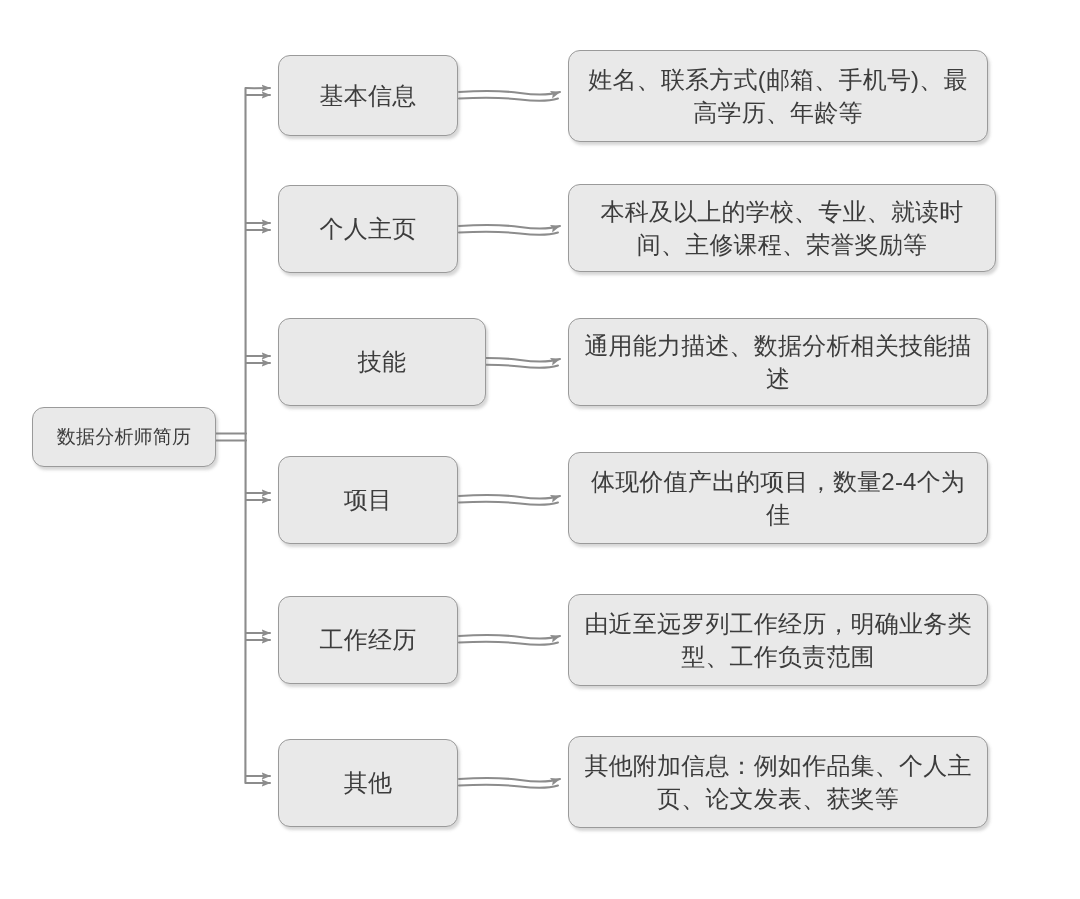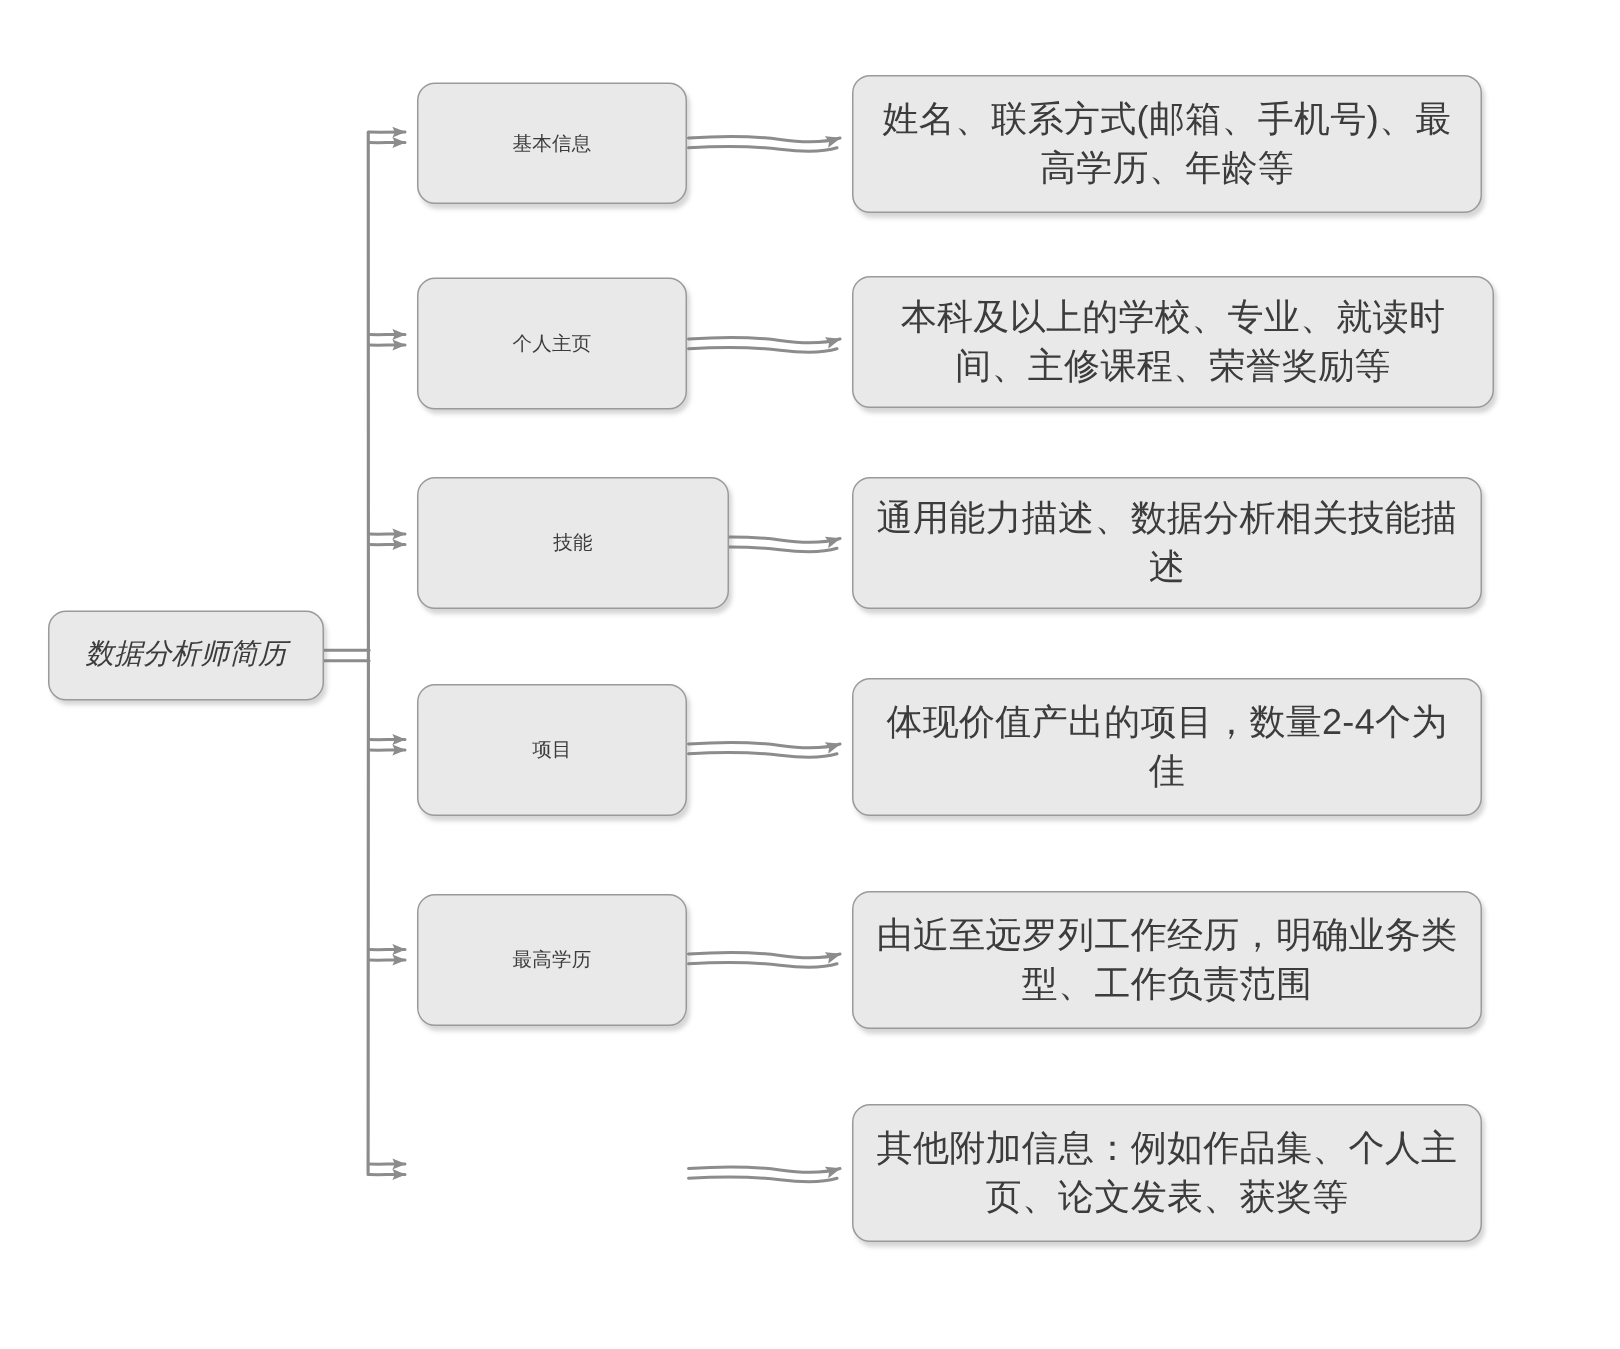--- a/index.html
+++ b/index.html
@@ -44,21 +44,21 @@
     letter-spacing: 0.2px;
   }
   .node-label {
     display: block;
     width: 100%;
   }
   .root-node {
     font-size: 19px;
   }
   .branch-node {
-    font-size: 13px;
+    font-size: 24px;
   }
   .leaf-node {
     font-size: 24px;
   }
 </style>
 </head>
 <body>
 
 <div id="canvas">
 
@@ -115,21 +115,21 @@
       <path d="M459,502.5 Q495,500.5 520,503.5 T558,502.5"></path>
 
       <path d="M459,636 Q495,633.5 520,637 T560,636" marker-end="url(#arrowhead2)"></path>
       <path d="M459,642.5 Q495,640.5 520,643.5 T558,642.5"></path>
 
       <path d="M459,779 Q495,776.5 520,780 T560,779" marker-end="url(#arrowhead2)"></path>
       <path d="M459,785.5 Q495,783.5 520,786.5 T558,785.5"></path>
     </g>
   </svg>
 
-  <div class="node root-node" style="left:32px; top:407px; width:184px; height:60px;font-style:italic;">
+  <div class="node root-node" style="left:32px; top:407px; width:184px; height:60px;">
     <span class="node-label">数据分析师简历</span>
   </div>
 
   <div class="node branch-node" style="left:278px; top:55px; width:180px; height:81px;">
     <span class="node-label">基本信息</span>
   </div>
   <div class="node leaf-node" style="left:568px; top:50px; width:420px; height:92px;">
     <span class="node-label">姓名、联系方式(邮箱、手机号)、最高学历、年龄等</span>
   </div>
 
@@ -148,23 +148,26 @@
   </div>
 
   <div class="node branch-node" style="left:278px; top:456px; width:180px; height:88px;">
     <span class="node-label">项目</span>
   </div>
   <div class="node leaf-node" style="left:568px; top:452px; width:420px; height:92px;">
     <span class="node-label">体现价值产出的项目，数量2-4个为佳</span>
   </div>
 
   <div class="node branch-node" style="left:278px; top:596px; width:180px; height:88px;">
-    <span class="node-label">最高学历</span>
+    <span class="node-label">工作经历</span>
   </div>
   <div class="node leaf-node" style="left:568px; top:594px; width:420px; height:92px;text-align:center;">
     <span class="node-label">由近至远罗列工作经历，明确业务类型、工作负责范围</span>
   </div>
 
+  <div class="node branch-node" style="left:278px; top:739px; width:180px; height:88px;">
+    <span class="node-label">其他</span>
+  </div>
   <div class="node leaf-node" style="left:568px; top:736px; width:420px; height:92px;">
     <span class="node-label">其他附加信息：例如作品集、个人主页、论文发表、获奖等</span>
   </div>
 
 </div>
 
 </body></html>

